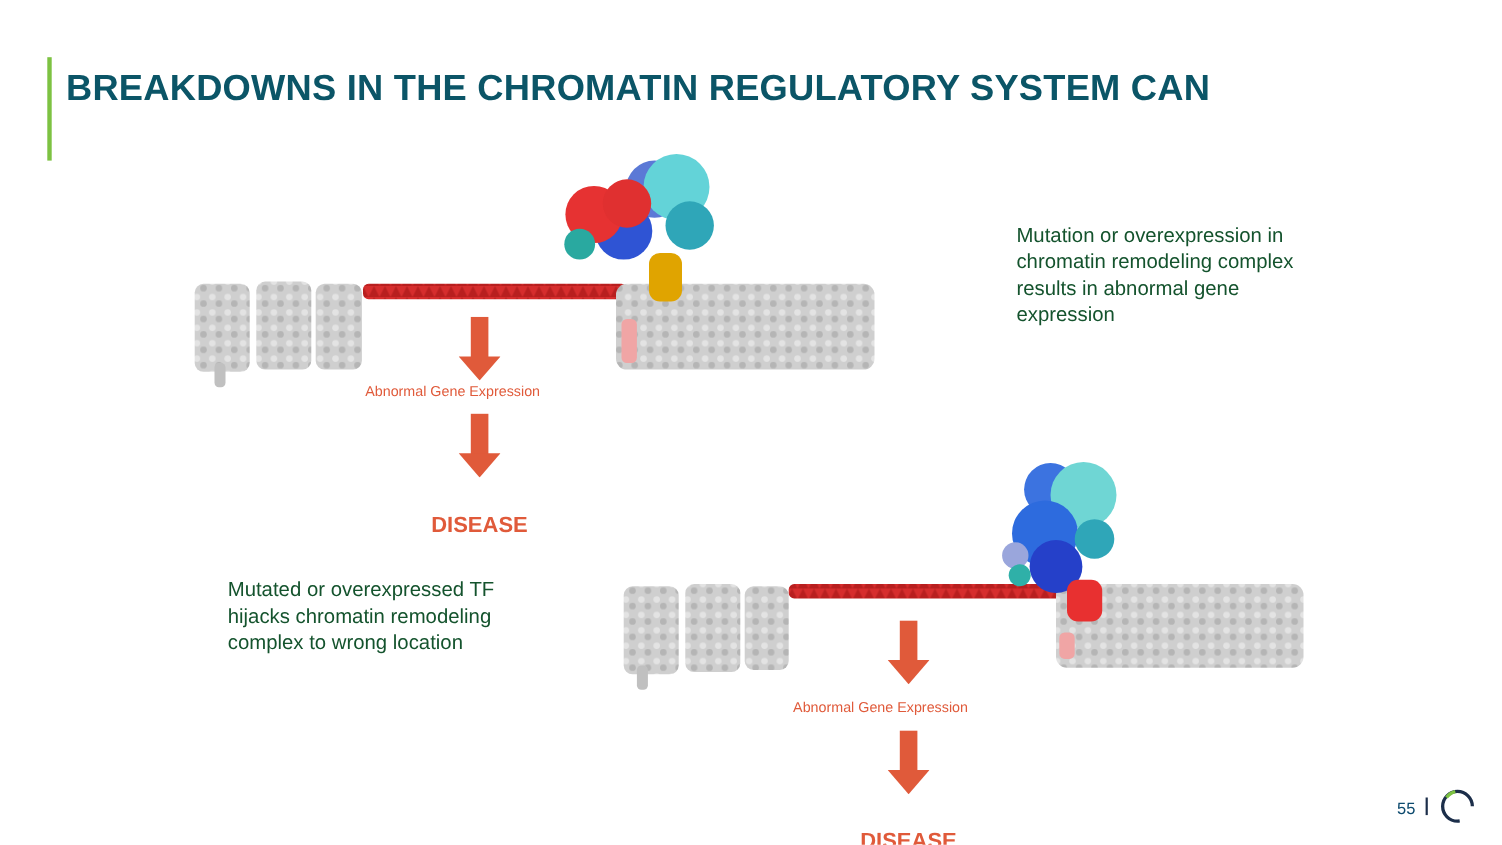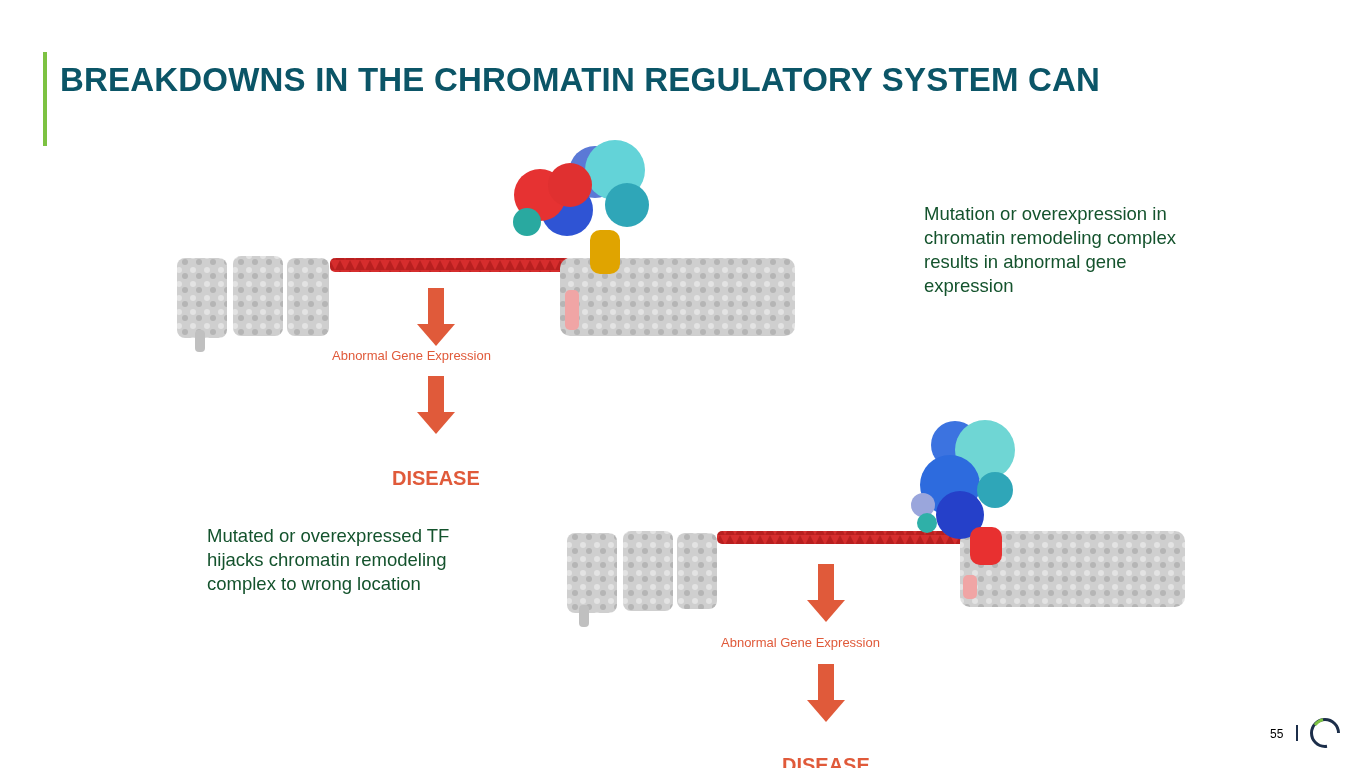--- a/index.html
+++ b/index.html
@@ -8,21 +8,21 @@
   .accent-bar { position:absolute; left:43px; top:52px; width:4px; height:94px; background:#7dc242; }
   .title { position:absolute; left:60px; top:60px; margin:0; font-size:33px; line-height:40px;
            font-weight:bold; color:#0b5567; letter-spacing:0.2px; }
   .caption { position:absolute; font-size:18.5px; line-height:24px; color:#14532d; }
   .cap1 { left:924px; top:202px; width:270px; }
   .cap2 { left:187px; top:524px; width:300px;margin-left:20px; }
   .agx { position:absolute; font-size:13px; color:#e05a3a; white-space:nowrap; }
   .dis { position:absolute; font-size:20px; font-weight:bold; color:#e05a3a;margin-top:17px; }
   .arrow { position:absolute; }
   .panel { position:absolute; }
-  .pagenum { position:absolute; left:1270px; top:727px; font-size:12px; color:#000000; }
+  .pagenum { position:absolute; left:1270px; top:727px; font-size:15px; color:#0c4a6e; }
   .sep { position:absolute; left:1296px; top:725px; width:1.5px; height:16px; background:#1c2e4a; }
   .logo { position:absolute; left:1308px; top:716px; }
 </style>
 </head>
 <body>
 
 <div class="accent-bar"></div>
 <h1 class="title">
   <span>BREAKDOWNS IN THE CHROMATIN REGULATORY SYSTEM CAN</span><br>
 </h1>

